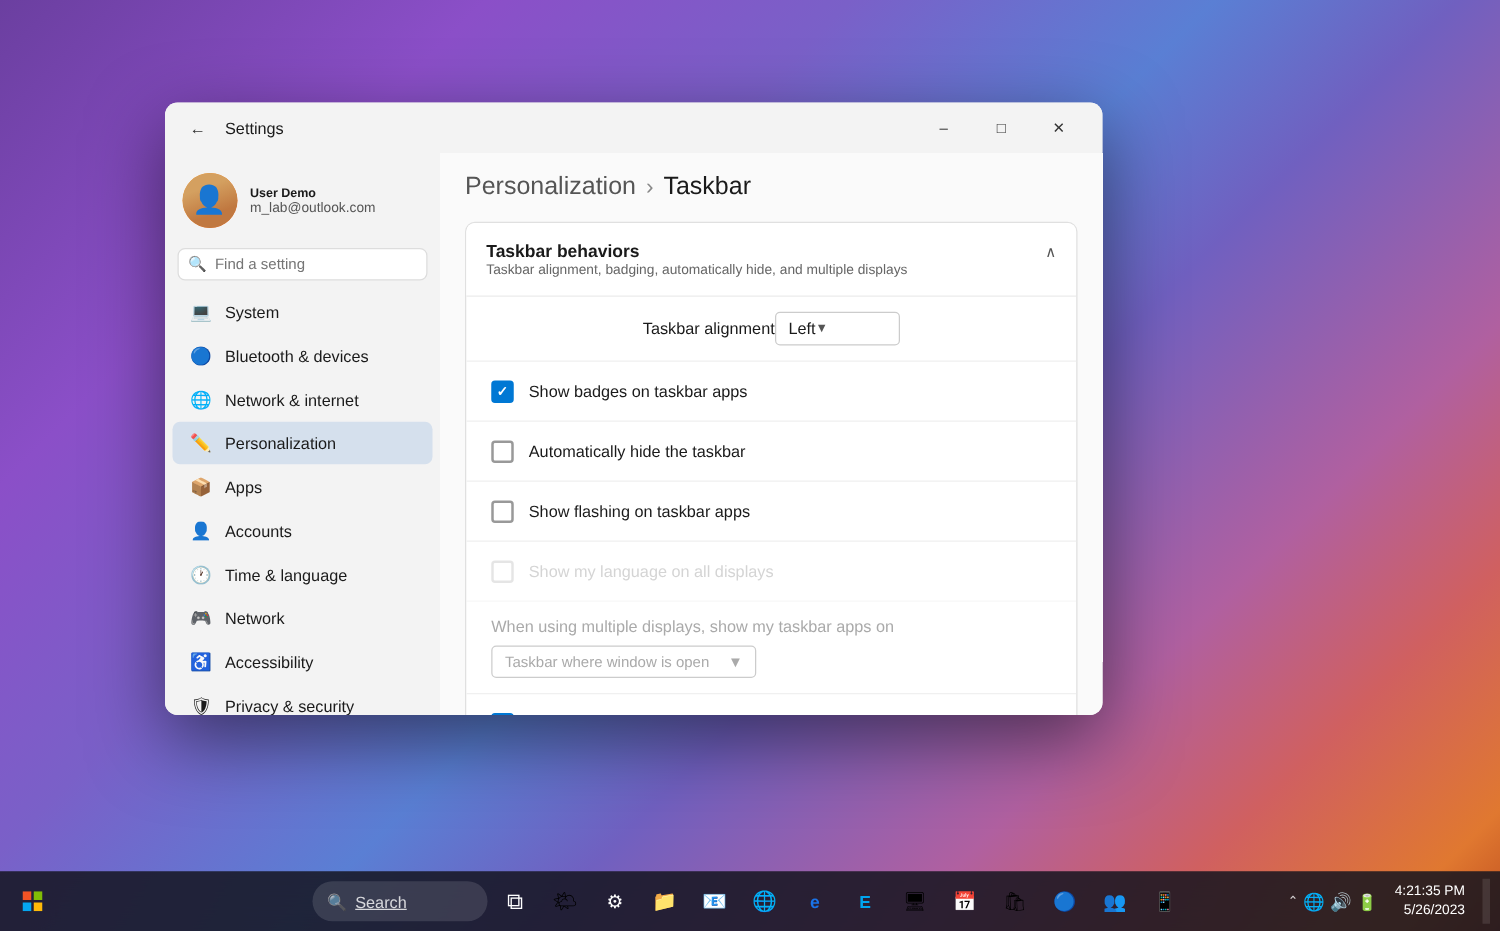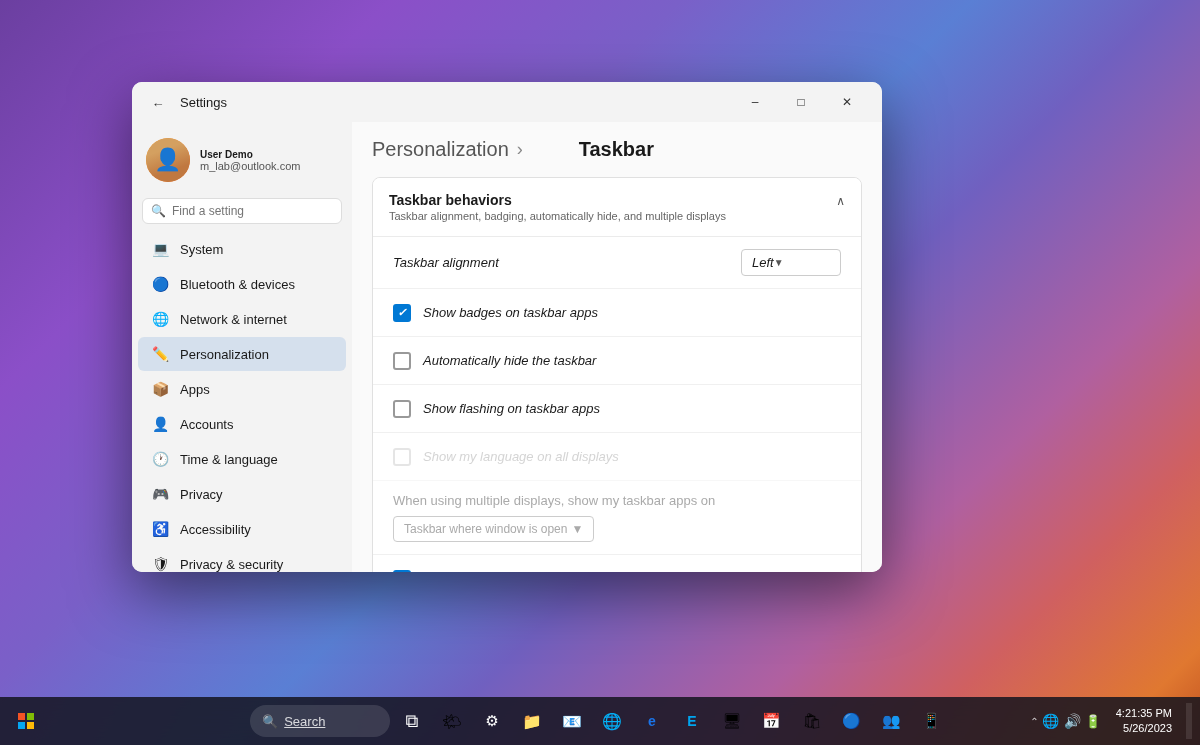--- a/index.html
+++ b/index.html
@@ -288,23 +288,22 @@
     .breadcrumb {
       font-size: 20px;
       color: #555;
       margin-bottom: 16px;
       display: flex;
       align-items: center;
       gap: 8px;
     }
 
     .breadcrumb .current {
-      font-weight: 700;
+      font-weight: 400;
       color: #1a1a1a;
-      margin-left: 48px;
     }
 
     .breadcrumb .sep {
       color: #888;
       font-size: 18px;
     }
 
     
     .settings-section {
       background: white;
@@ -340,25 +339,24 @@
       padding-top: 2px;
     }
 
     .section-body {
       border-top: 1px solid #ebebeb;
     }
 
     .setting-row {
       display: flex;
       align-items: center;
-      justify-content: space-between;
+      justify-content: center;
       padding: 12px 20px;
       border-bottom: 1px solid #f0f0f0;
       min-height: 48px;
-      font-style: italic;
     }
 
     .setting-row:last-child { border-bottom: none; }
 
     .setting-row.disabled { opacity: 0.5; }
 
     .setting-label {
       font-size: 13px;
       color: #1a1a1a;
     }
@@ -428,21 +426,21 @@
     .multi-display-dropdown {
       display: flex;
       align-items: center;
       border: 1px solid #ccc;
       border-radius: 4px;
       padding: 5px 10px;
       font-size: 12px;
       color: #aaa;
       background: white;
       cursor: pointer;
-      gap: 4px;
+      gap: 15px;
       width: fit-content;
     }
   </style>
 </head>
 <body>
 
 <div class="desktop">
 
   <div class="settings-window">
 
@@ -498,21 +496,21 @@
         <div class="nav-item">
           <span class="nav-icon">👤</span>
           <span>Accounts</span>
         </div>
         <div class="nav-item">
           <span class="nav-icon">🕐</span>
           <span>Time &amp; language</span>
         </div>
         <div class="nav-item">
           <span class="nav-icon">🎮</span>
-          <span>Privacy</span>
+          <span>Network</span>
         </div>
         <div class="nav-item">
           <span class="nav-icon">♿</span>
           <span>Accessibility</span>
         </div>
         <div class="nav-item">
           <span class="nav-icon">🛡</span>
           <span>Privacy &amp; security</span>
         </div>
 

